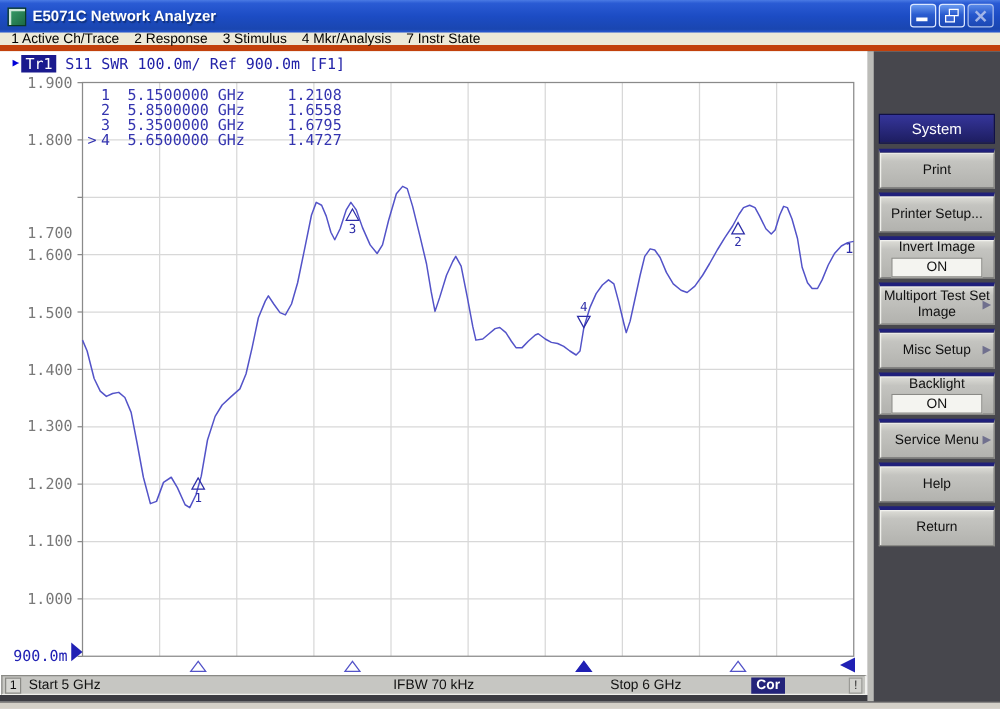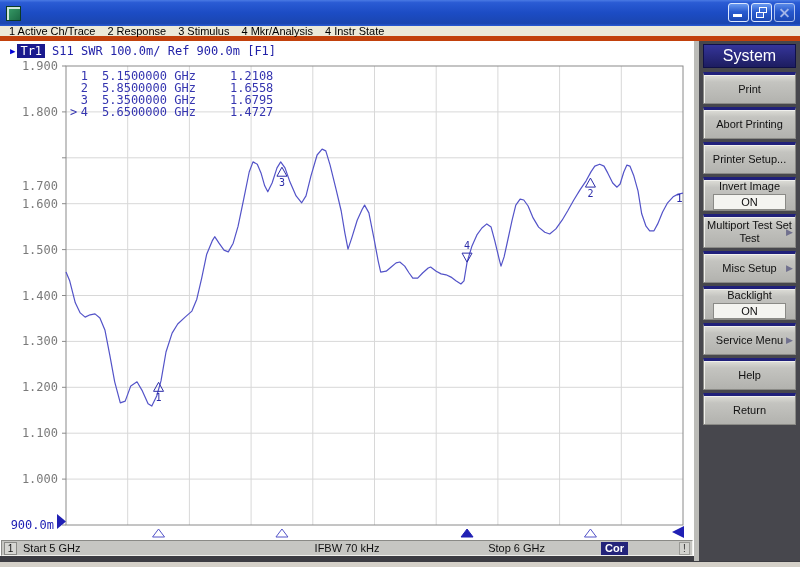--- a/index.html
+++ b/index.html
@@ -59,58 +59,59 @@
   .sb-ifbw { position:absolute; left:0; right:0; text-align:center; }
   .sb-right { margin-left:auto; display:flex; align-items:center;gap:48px; }
   .cor-badge { background:#23237a; color:#fff; padding:0 4px; margin-left:8px; font-weight:bold; height:13px; line-height:13px; }
   .alert-box { width:11px; height:13px; margin:0 2px 0 3px; border:1px solid #9a9a96; background:#d2d2ce;
     text-align:center; line-height:12px; font-size:10px; color:#333; }
   .screen-bottom-dark { position:absolute; left:0; right:0; top:515px; height:5px; background:#3c3c42; }
 
   
   .softkeys { flex:1; background:#47474d; border-left:5px solid #bcbcb8; padding:3px 4px 0 4px; }
   .softkey-header { height:24px; margin-bottom:4px; background:linear-gradient(180deg,#35359a,#1d1d60);
-    border:1px solid #101048; color:#fff; font-size:16px; display:flex; align-items:center; justify-content:center; }
+    border:1px solid #101048; color:#fff; font-size:12px; display:flex; align-items:center; justify-content:center;margin-top:47px; }
   .softkey { position:relative; margin-bottom:3px; background:linear-gradient(180deg,#dedeD8,#c4c4c0 25%,#b2b2ae);
     border:1px solid #8a8a86; border-top:3px solid #20207a; box-shadow:inset 1px 1px 0 #f0f0ec;
     color:#111; font-size:11px; display:flex; flex-direction:column; align-items:center; justify-content:center;
     text-align:center; cursor:pointer; line-height:13px; }
   .softkey.h1 { height:32px; } .softkey.h2 { height:34px; }
   .softkey.selected { background:#3f3f46; color:#fff; box-shadow:none; border-color:#26262c; border-top-color:#20207a; }
   .sk-state { background:#f4f4f0; border:1px solid #8a8a86; width:80%; line-height:14px; margin-top:1px; color:#111; }
   .sk-arrow { position:absolute; right:2px; top:50%; transform:translateY(-50%); color:#70708e; font-size:9px; }
 
   .window-bottom { height:6px; background:#d4d0c8; border-top:1px solid #3c3c42; }
 </style>
 </head>
 <body>
 
 <div class="titlebar">
   <div class="app-icon"></div>
+  <div class="win-title">E5071C Network Analyzer</div>
   <div class="win-btns">
     <div class="win-btn">
         <span class="bar"></span>
       </div>
     <div class="win-btn">
         <span class="rg-back"></span>
         <span class="rg-front"></span>
       </div>
     <div class="win-btn close">
         <span class="xbar x1"></span>
         <span class="xbar x2"></span>
       </div>
   </div>
 </div>
 
 <div class="menubar" id="menu-bar">
     <span class="menu-item">1 Active Ch/Trace</span>
     <span class="menu-item">2 Response</span>
     <span class="menu-item">3 Stimulus</span>
     <span class="menu-item">4 Mkr/Analysis</span>
-    <span class="menu-item">4 Instr State</span>
+    <span class="menu-item">7 Instr State</span>
   </div>
 
 <div class="main">
   <div class="screen">
     <div class="trace-line">
       <span class="tr-pointer">▶</span>
       <span class="tr-badge">Tr1</span>
       <span>S11 SWR 100.0m/ Ref 900.0m [F1]</span>
     </div>
 
@@ -208,32 +209,29 @@
     <div class="screen-bottom-dark"></div>
   </div>
 
   <div class="softkeys">
     <div class="softkey-header">System</div>
     <div id="softkey-list">
         <div class="softkey h1">
           <div class="sk-line">Print</div>
         </div>
         <div class="softkey h1">
-          <div class="sk-line">Abort Printing</div>
-        </div>
-        <div class="softkey h1">
           <div class="sk-line">Printer Setup...</div>
         </div>
         <div class="softkey h2">
           <div class="sk-line">Invert Image</div>
           <div class="sk-state">ON</div>
         </div>
         <div class="softkey h2">
           <div class="sk-line">Multiport Test Set</div>
-          <div class="sk-line">Test</div>
+          <div class="sk-line">Image</div>
           <span class="sk-arrow">▶</span>
         </div>
         <div class="softkey h1">
           <div class="sk-line">Misc Setup</div>
           <span class="sk-arrow">▶</span>
         </div>
         <div class="softkey h2">
           <div class="sk-line">Backlight</div>
           <div class="sk-state">ON</div>
         </div>

